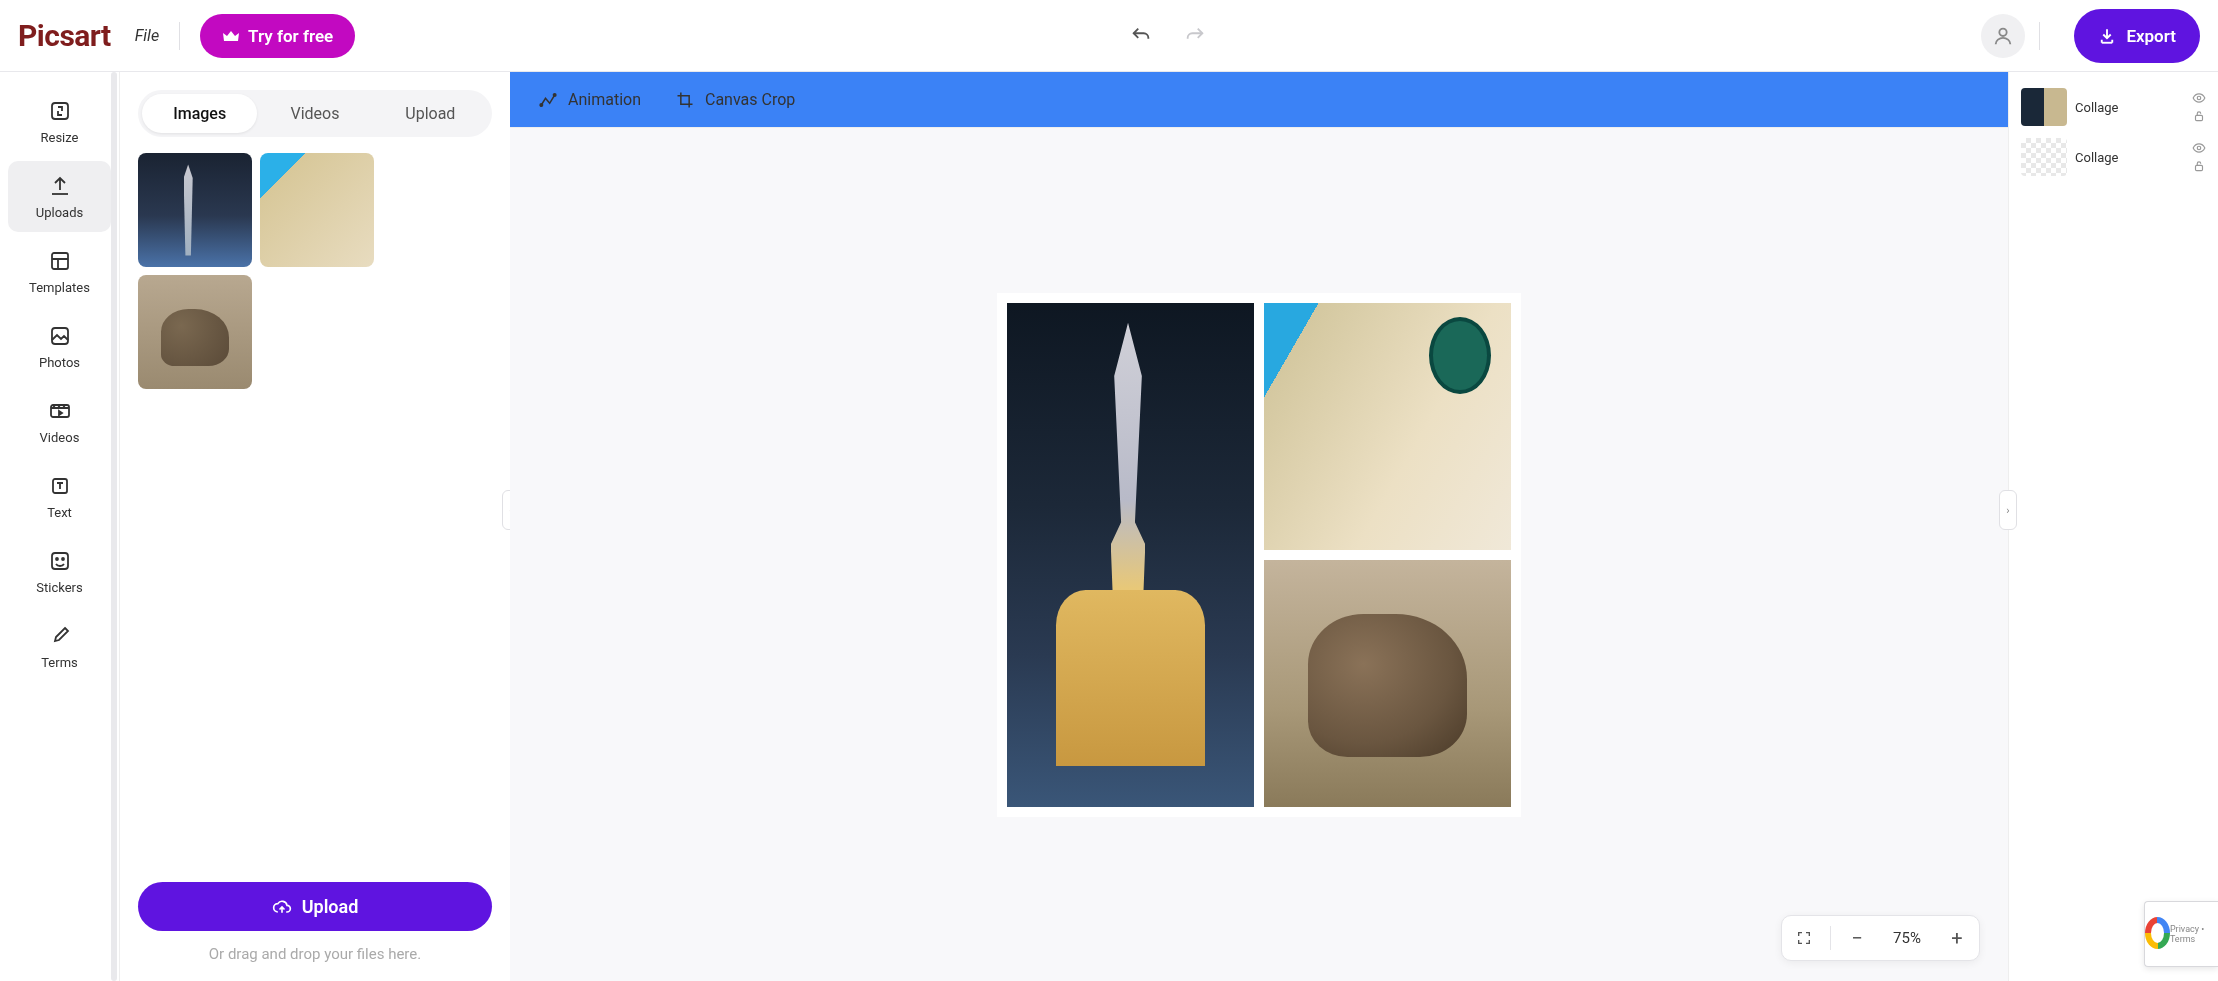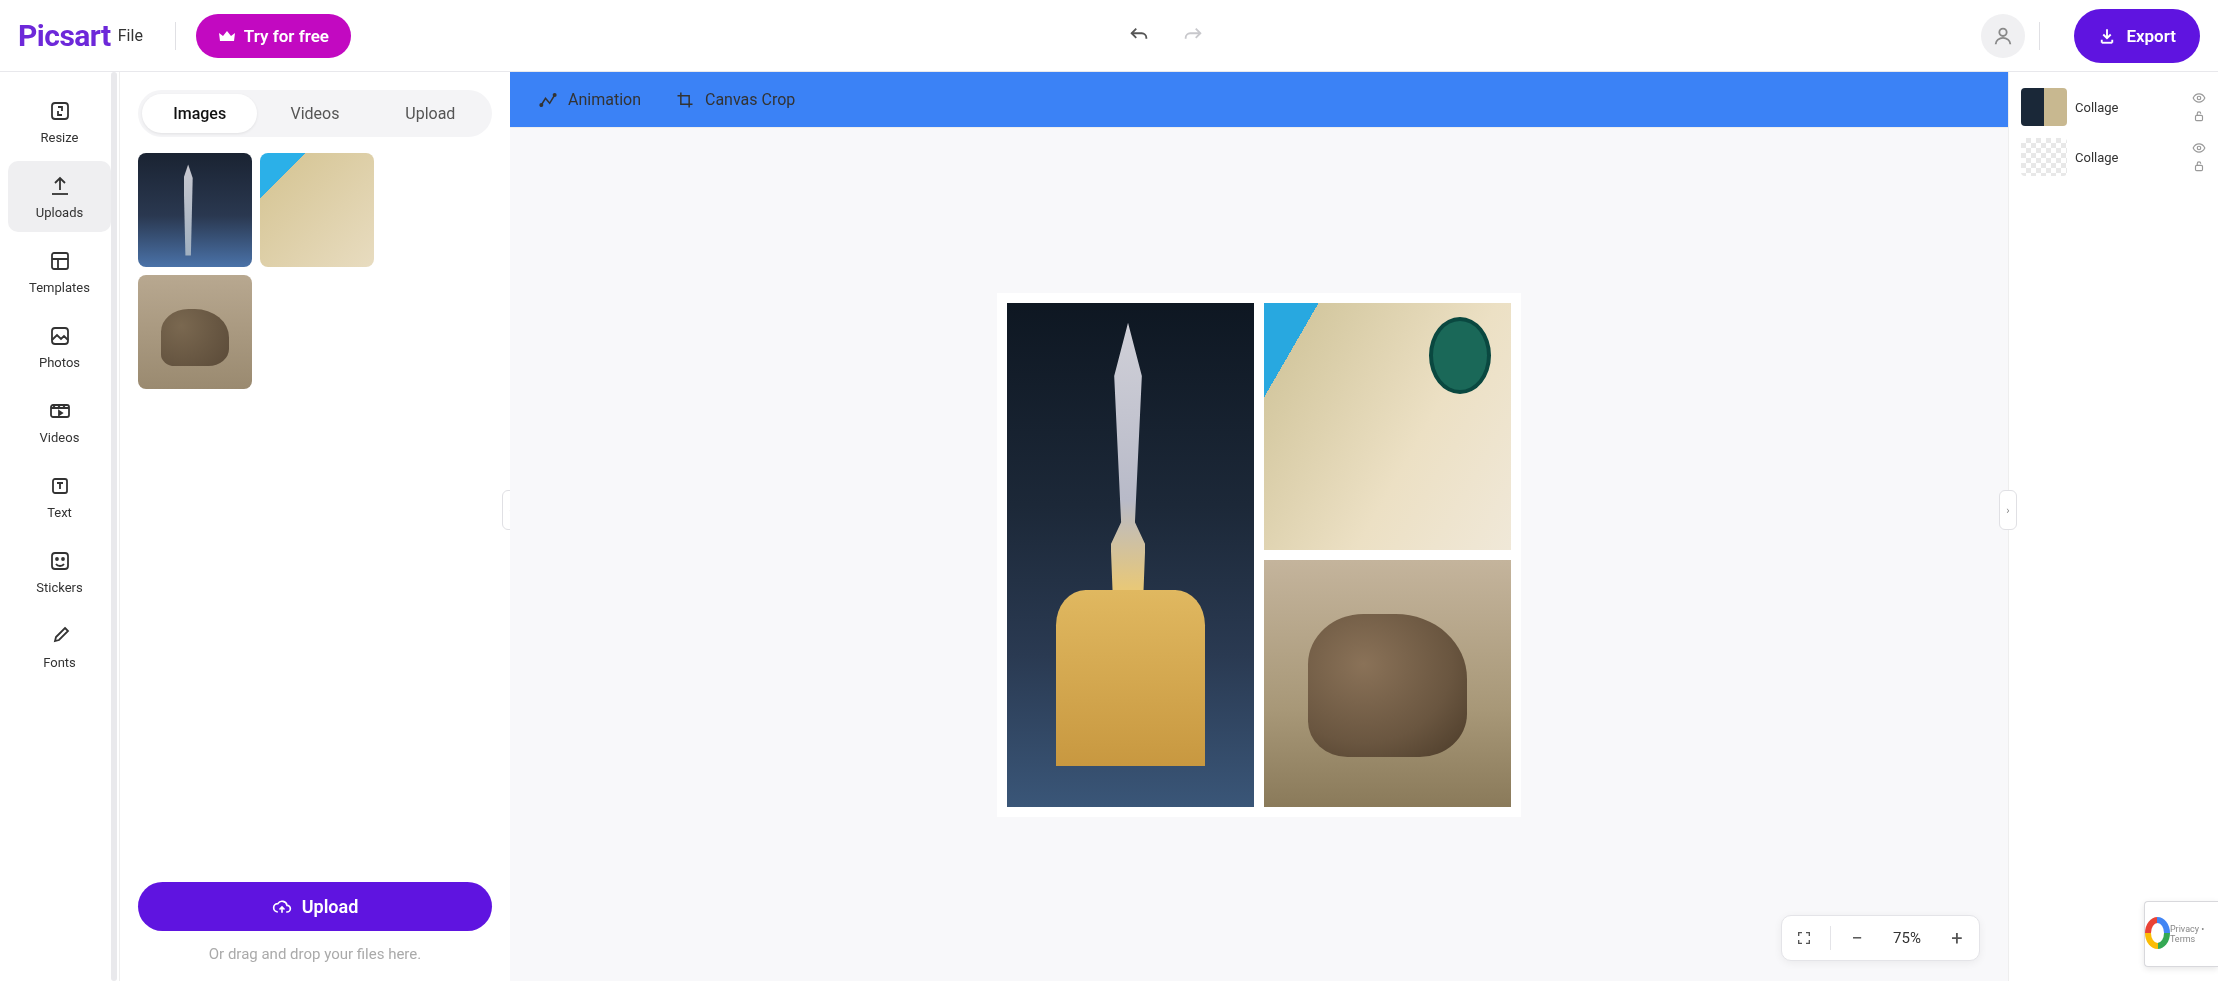--- a/index.html
+++ b/index.html
@@ -1,21 +1,21 @@
 <!DOCTYPE html>
 <html><head>
 <meta charset="utf-8">
 <style>
 * { margin: 0; padding: 0; box-sizing: border-box; font-family: -apple-system, BlinkMacSystemFont, "Segoe UI", Roboto, sans-serif; }
 body { background: #f5f5f7; height: 100vh; overflow: hidden; }
 
 
 .header { height: 72px; background: #fff; border-bottom: 1px solid #e8e8ec; display: flex; align-items: center; padding: 0 18px; }
-.logo { color: #6d28d9; font-weight: 700; font-size: 30px; letter-spacing: -0.5px; margin-right: 7px; }
-.file-menu { color: #333; font-size: 16px; margin-right: 32px; cursor: pointer; }
+.logo { color: #7f1d1d; font-weight: 700; font-size: 30px; letter-spacing: -0.5px; margin-right: 24px; }
+.file-menu { color: #333; font-size: 16px; margin-right: 20px; cursor: pointer; font-style: italic; }
 .vdiv { width: 1px; height: 28px; background: #e0e0e4; margin-right: 20px; }
 .try-free { background: #c209c1; color: #ffffff; border: none; border-radius: 28px; padding: 12px 22px; font-size: 17px; font-weight: 600; display: flex; align-items: center; gap: 8px; cursor: pointer; }
 .header-center { flex: 1; display: flex; justify-content: center; gap: 28px; }
 .hist-btn { width: 26px; height: 26px; color: #555; cursor: pointer; display:flex; align-items:center; justify-content:center;}
 .hist-btn.disabled { color: #c8c8cc; }
 .header-right { display: flex; align-items: center; gap: 14px; }
 .user-btn { width: 44px; height: 44px; border-radius: 50%; background: #f0f0f2; display: flex; align-items: center; justify-content: center; color: #888; cursor: pointer; }
 .export-btn { background: #5f14e0; color: #fff; border: none; border-radius: 28px; padding: 17px 24px; font-size: 17px; font-weight: 600; display: flex; align-items: center; gap: 10px; cursor: pointer; }
 
 
@@ -203,21 +203,21 @@
           </svg>
         </span>
       <span>Stickers</span>
     </div>
     <div class="tool-item">
       <span class="tool-icon">
           <svg width="24" height="24" viewBox="0 0 24 24" fill="none" stroke="currentColor" stroke-width="1.8">
             <path d="M17 4l3 3-9 9-4 1 1-4 9-9z"></path>
           </svg>
         </span>
-      <span>Fonts</span>
+      <span>Terms</span>
     </div>
   </div>
 
   <div class="uploads-panel">
     <div class="panel-tabs">
       <div class="panel-tab active">Images</div>
       <div class="panel-tab">Videos</div>
       <div class="panel-tab">Upload</div>
     </div>
     <div class="thumbs">

